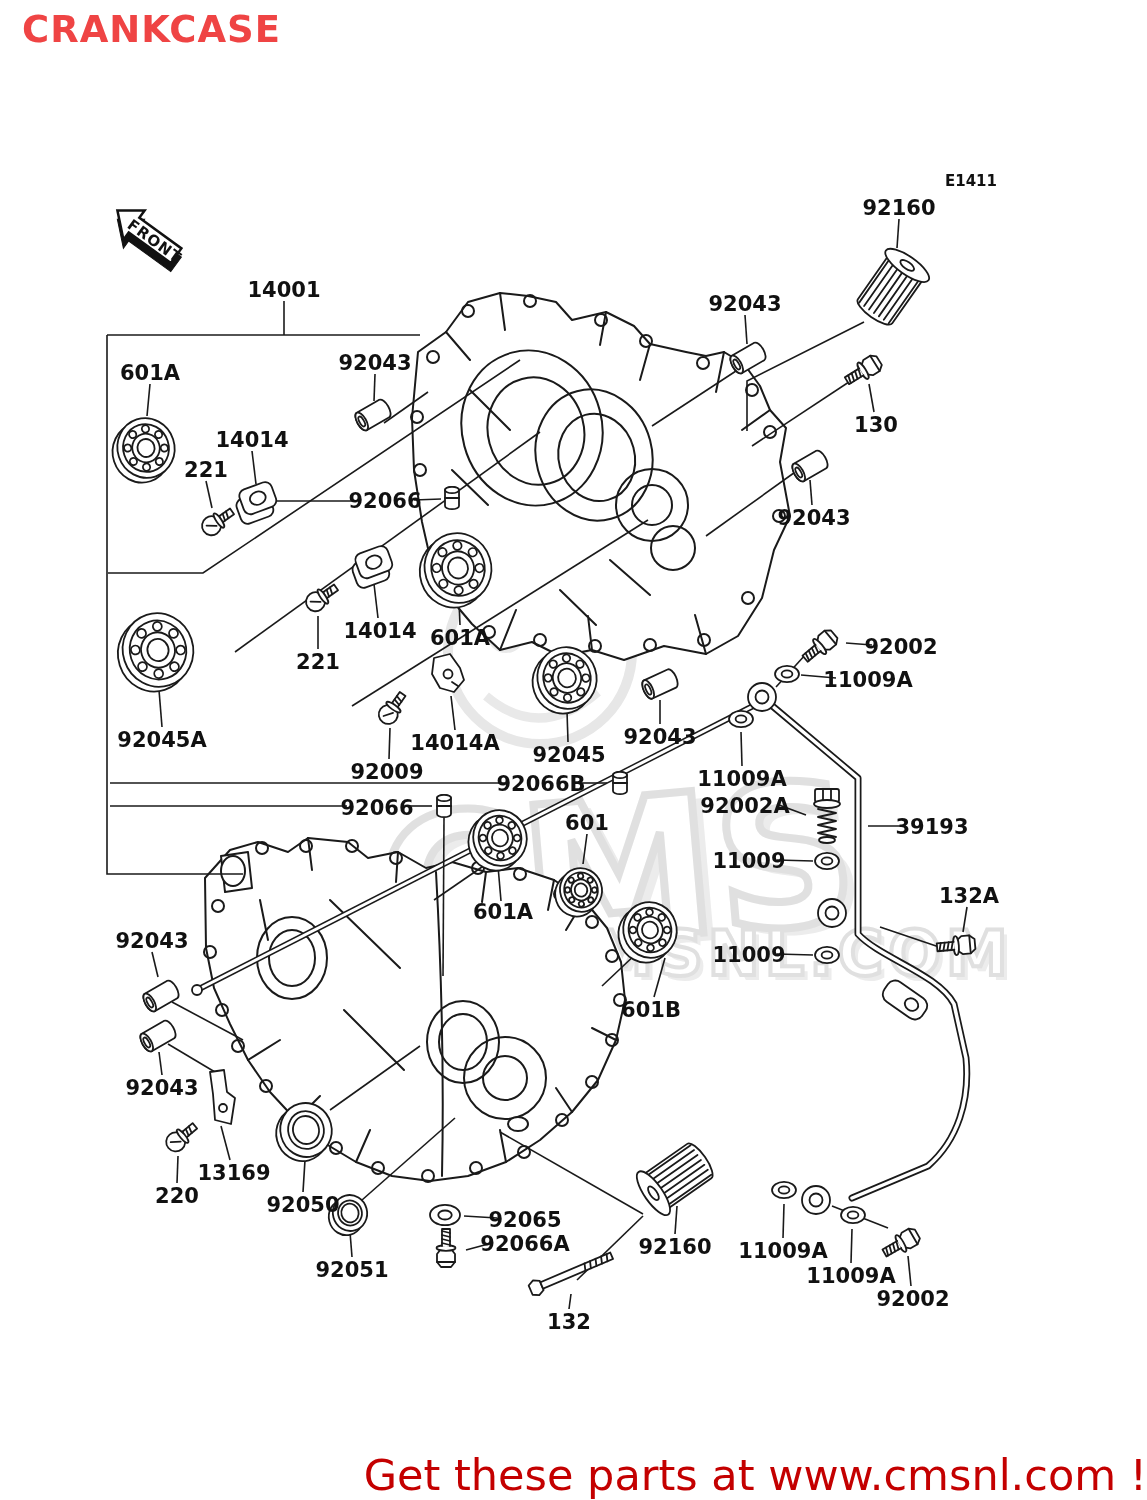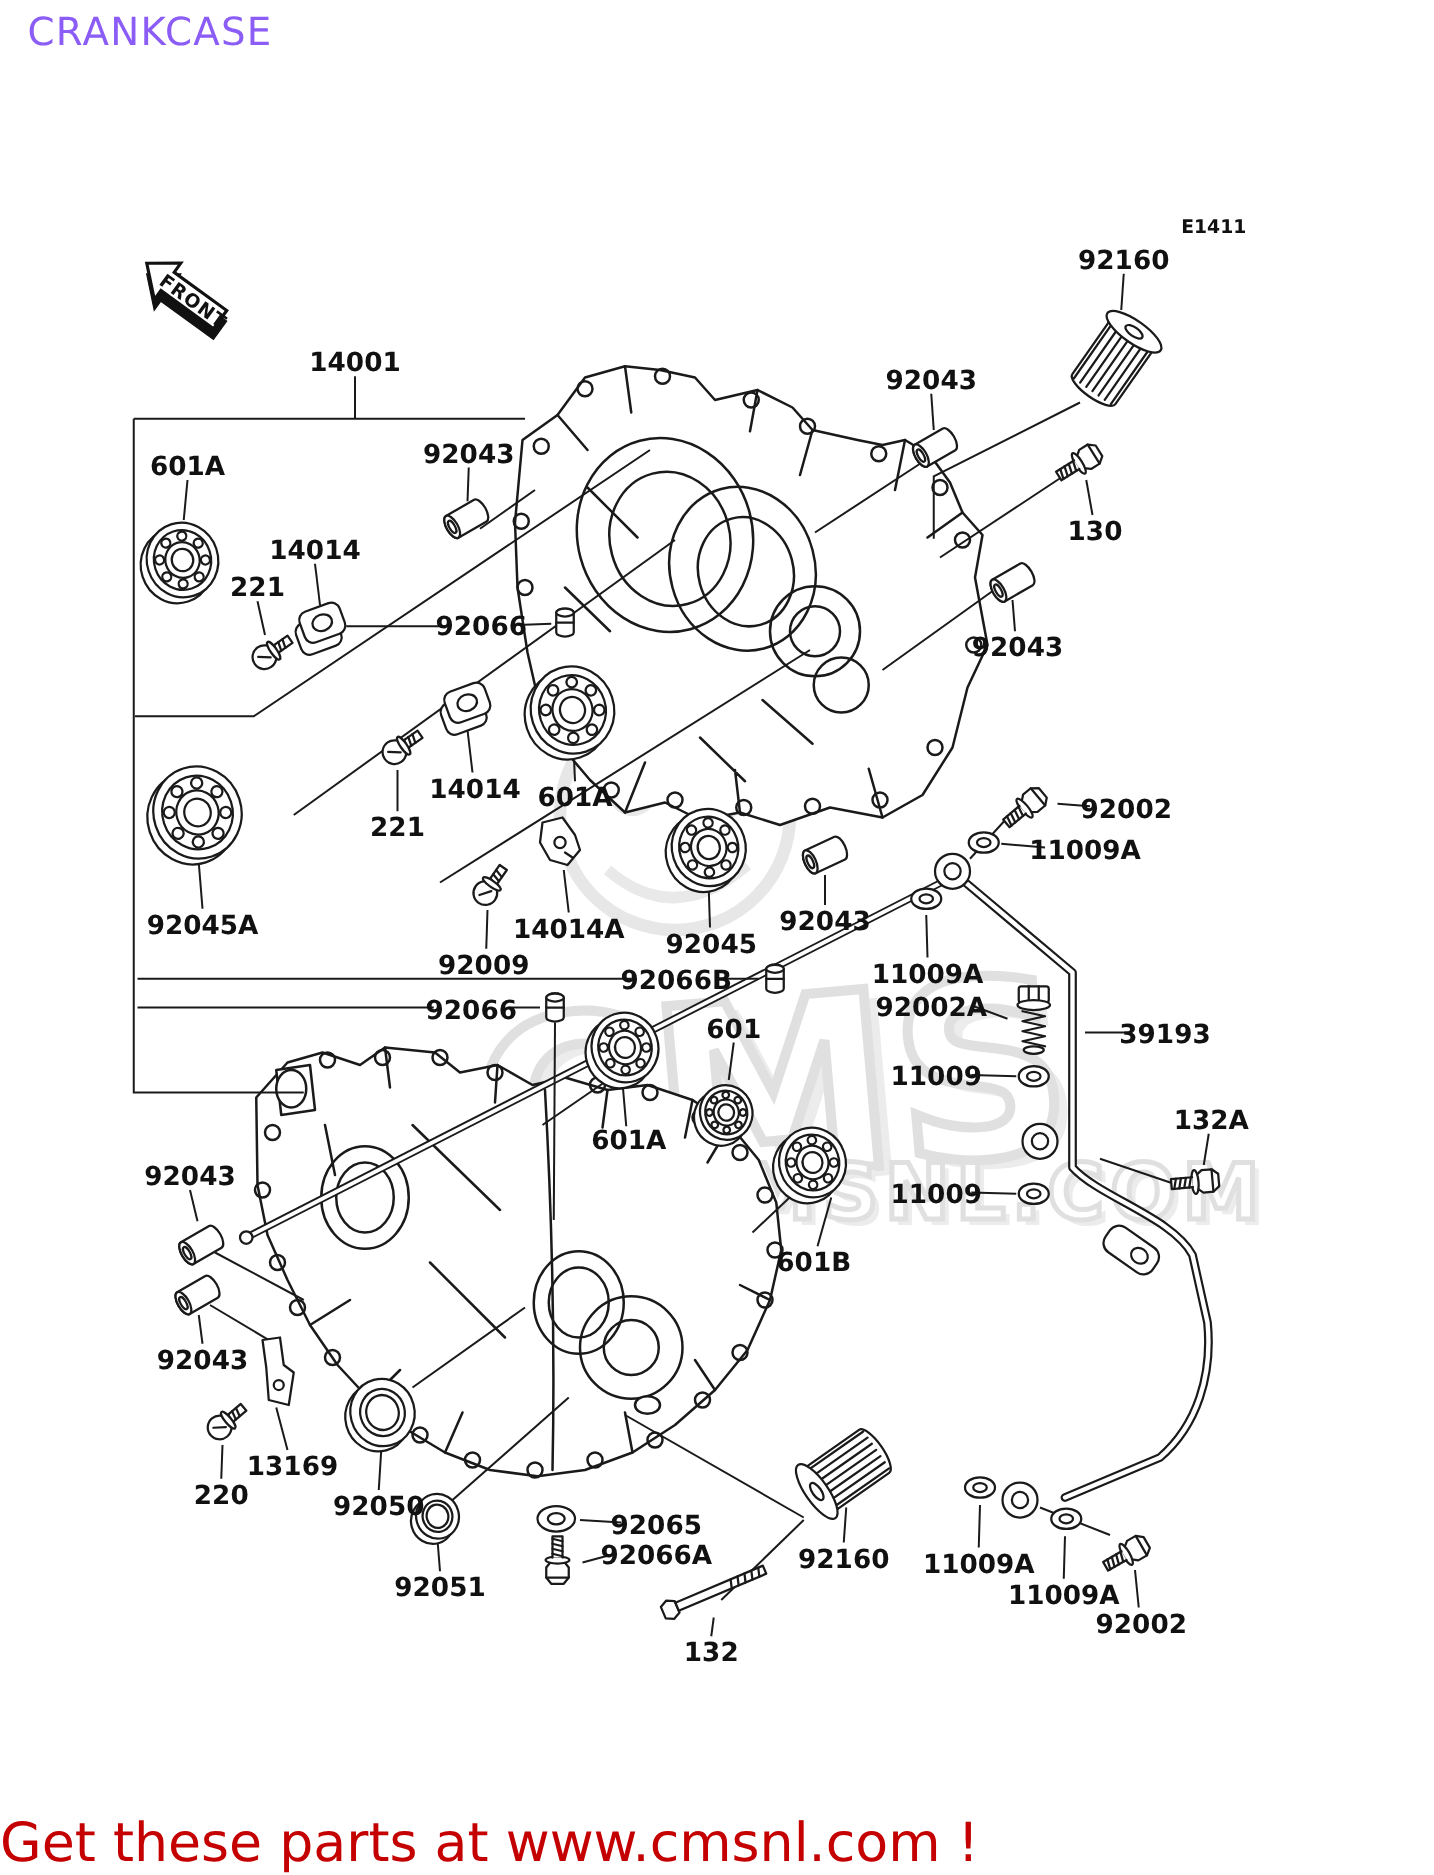--- a/index.html
+++ b/index.html
@@ -1,25 +1,25 @@
 <!DOCTYPE html>
 <html><head>
 <meta charset="utf-8">
 <style>
   html,body{margin:0;padding:0;}
   body{
     width:1147px;height:1500px;position:relative;background:#ffffff;
     font-family:"DejaVu Sans","Liberation Sans",sans-serif;overflow:hidden;
   }
   .page-title{
-    position:absolute;left:22px;top:8px;font-size:31px;color:#8b5cf6;
-    letter-spacing:1px;font-weight:400;
+    position:absolute;left:22px;top:8px;font-size:37px;color:#ef4444;
+    letter-spacing:1px;font-weight:700;
   }
   .footer-promo{
-    position:absolute;left:0;top:1450px;width:100%;text-align:left;
+    position:absolute;left:0;top:1450px;width:100%;text-align:right;
     font-size:43px;color:#c40000;
   }
   svg{position:absolute;left:0;top:0;}
   .art{stroke:#1a1a1a;stroke-width:2;fill:none;stroke-linejoin:round;stroke-linecap:round;}
   .artf{stroke:#1a1a1a;stroke-width:2;fill:#ffffff;stroke-linejoin:round;stroke-linecap:round;}
   .leader{stroke:#1a1a1a;stroke-width:1.6;fill:none;}
   .part{stroke:#1a1a1a;stroke-width:1.8;fill:#ffffff;stroke-linejoin:round;stroke-linecap:round;}
   .plabel{font-family:"DejaVu Sans",sans-serif;font-weight:bold;font-size:21px;fill:#111;stroke:none;}
   .codelabel{font-family:"DejaVu Sans",sans-serif;font-weight:bold;font-size:15px;fill:#111;stroke:none;}
   .wm-shadow{font-family:"DejaVu Sans",sans-serif;font-weight:bold;fill:#ececec;stroke:none;}

